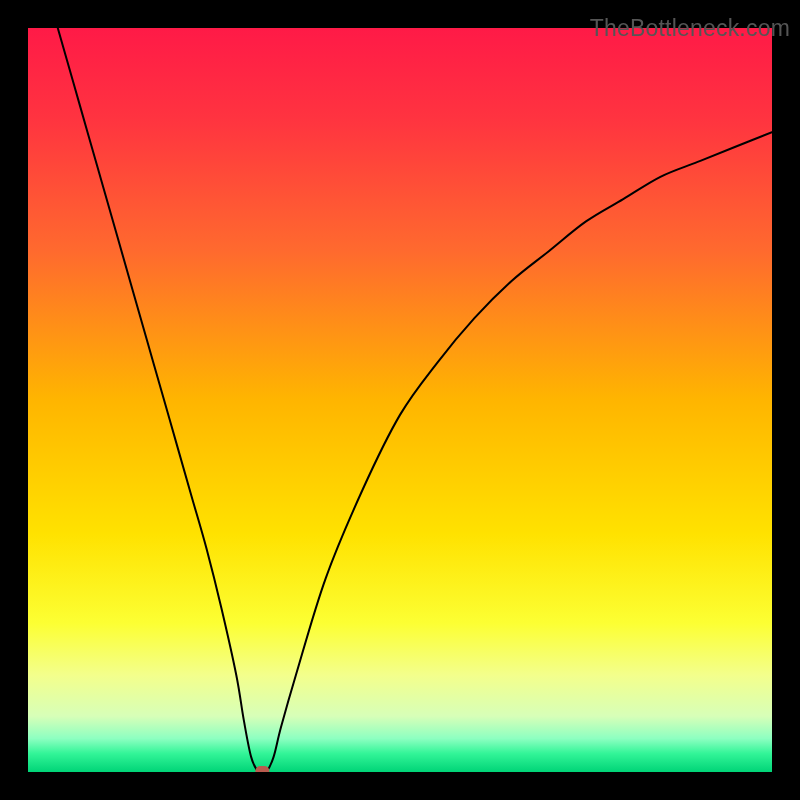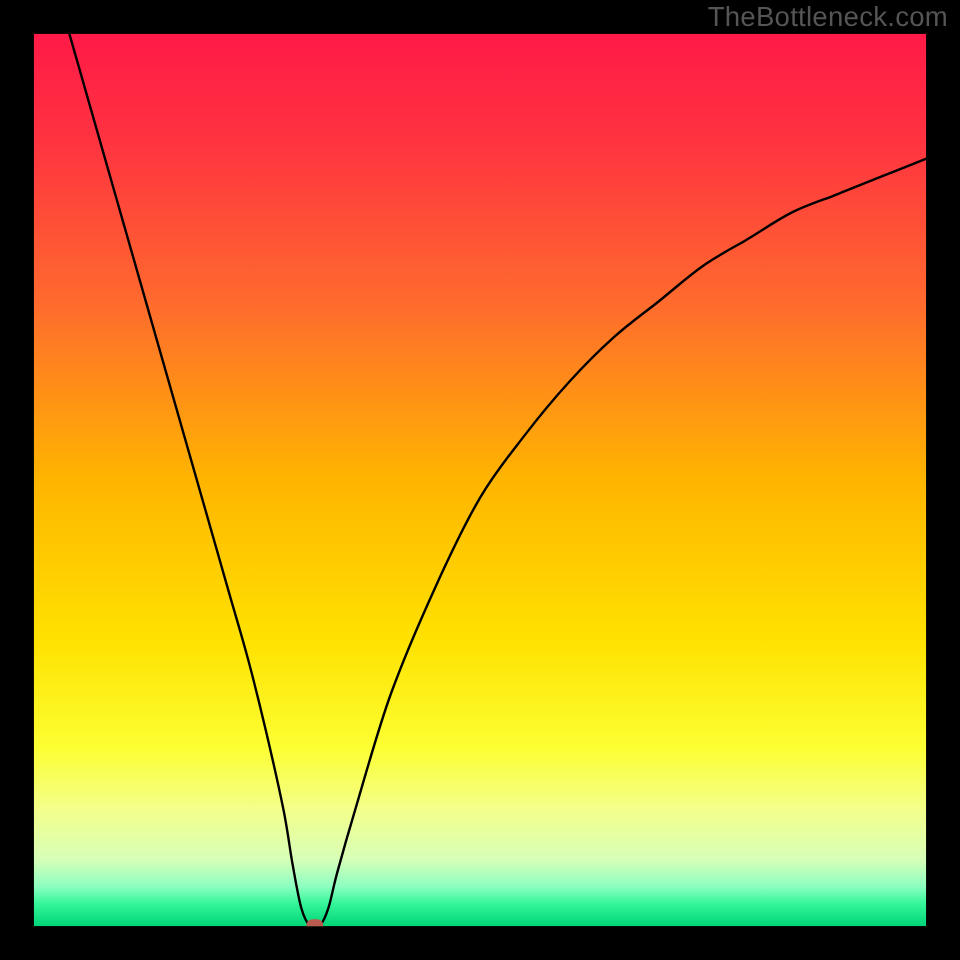--- a/index.html
+++ b/index.html
@@ -18,21 +18,21 @@
     width: 744px;
     height: 744px;
     overflow: hidden;
   }
   .gradient {
     position: absolute;
     inset: 0;
   }
   .watermark {
     position: absolute;
-    top: 1px;
+    top: 15px;
     right: 10px;
     color: #555555;
     font-size: 23px;
     letter-spacing: 0.2px;
     font-weight: 500;
   }
   svg.curve {
     position: absolute;
     inset: 0;
     width: 100%;

